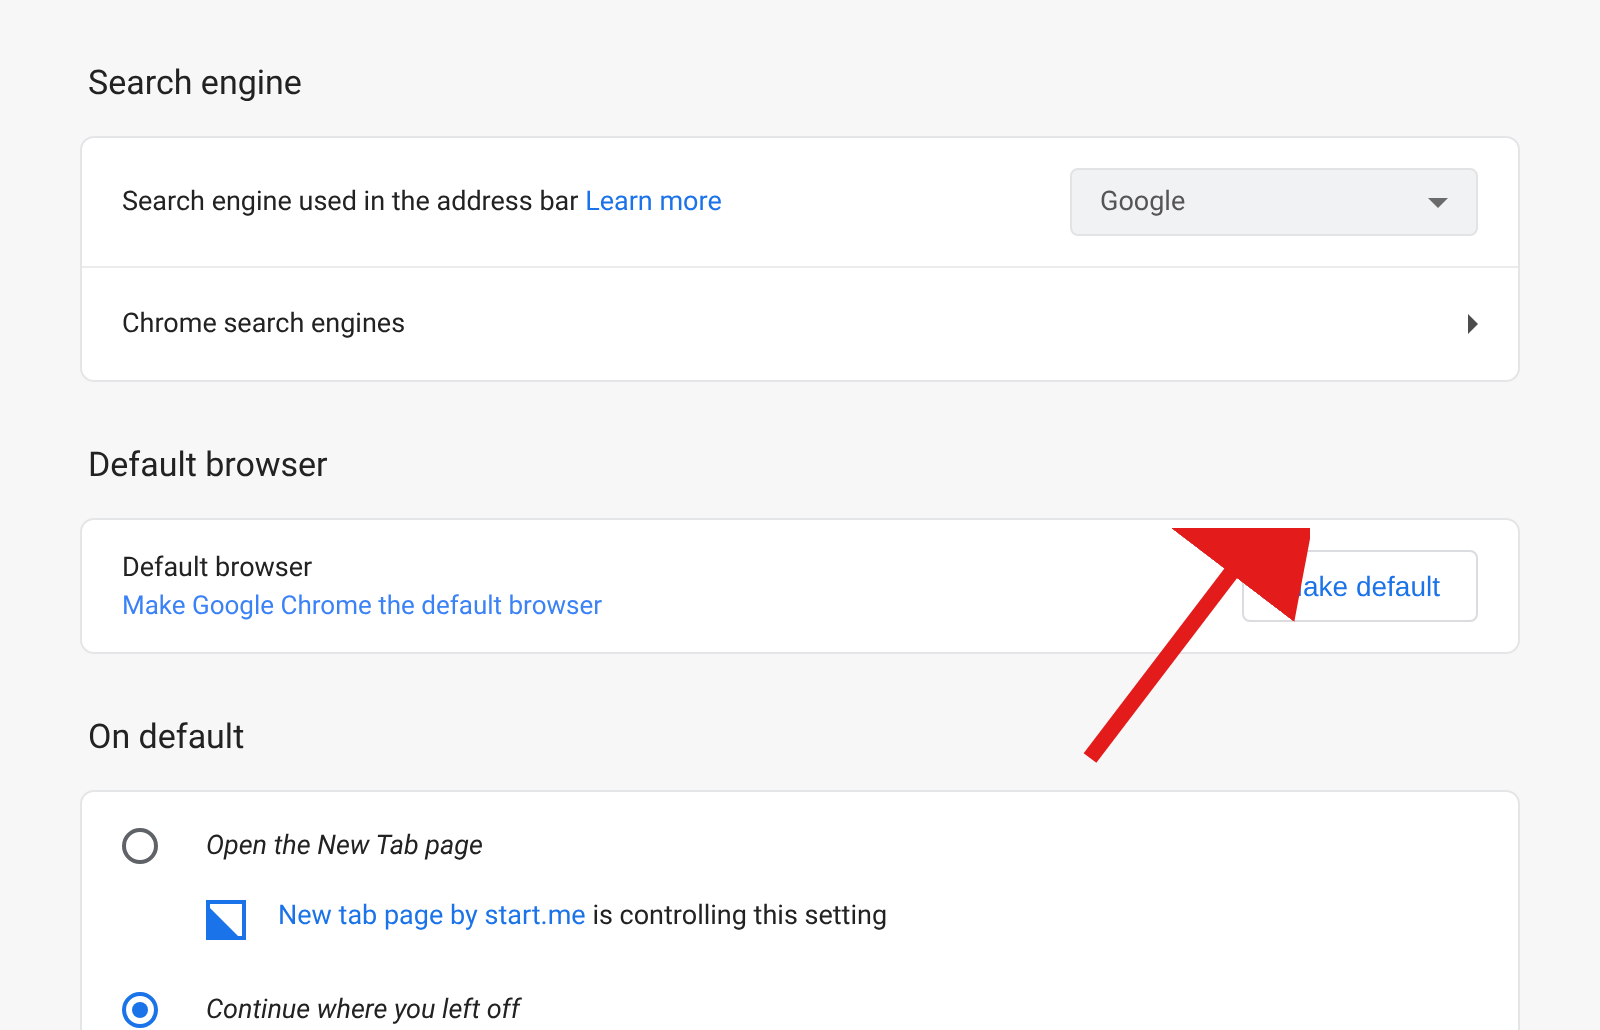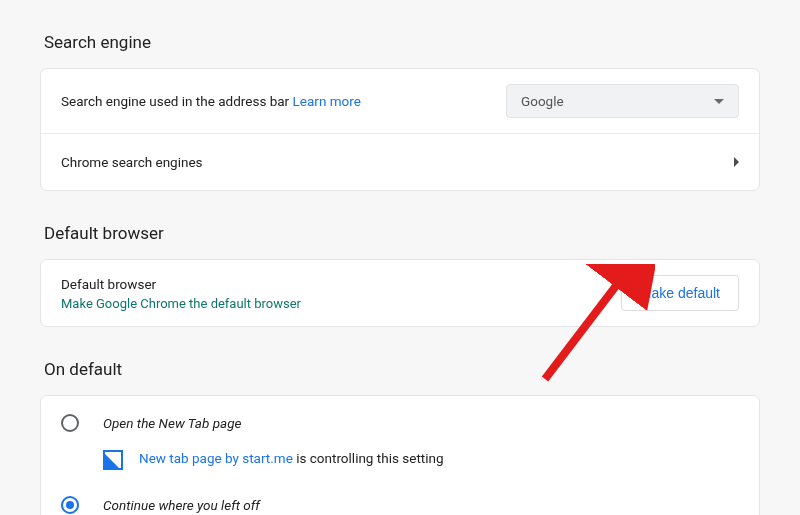--- a/index.html
+++ b/index.html
@@ -28,24 +28,24 @@
     }
     .row {
       display: flex;
       align-items: center;
       padding: 15px 20px;
       min-height: 56px;
       border-bottom: 1px solid #ececec;
     }
     .row:last-child { border-bottom: none; }
     .row .label { flex: 1 1 auto; color: #222; }
-    .row .sub { color: #0f766e; margin-top: 4px; font-size: 13px; }
+    .row .sub { color: #3b82f6; margin-top: 4px; font-size: 13px; }
     .link { color: #1a73e8; }
     .dropdown {
-      width: 233px;
+      width: 204px;
       height: 34px;
       background: #f1f2f3;
       border: 1px solid #e2e3e4;
       border-radius: 4px;
       display: flex;
       align-items: center;
       padding: 0 14px;
       justify-content: space-between;
       cursor: pointer;
     }

